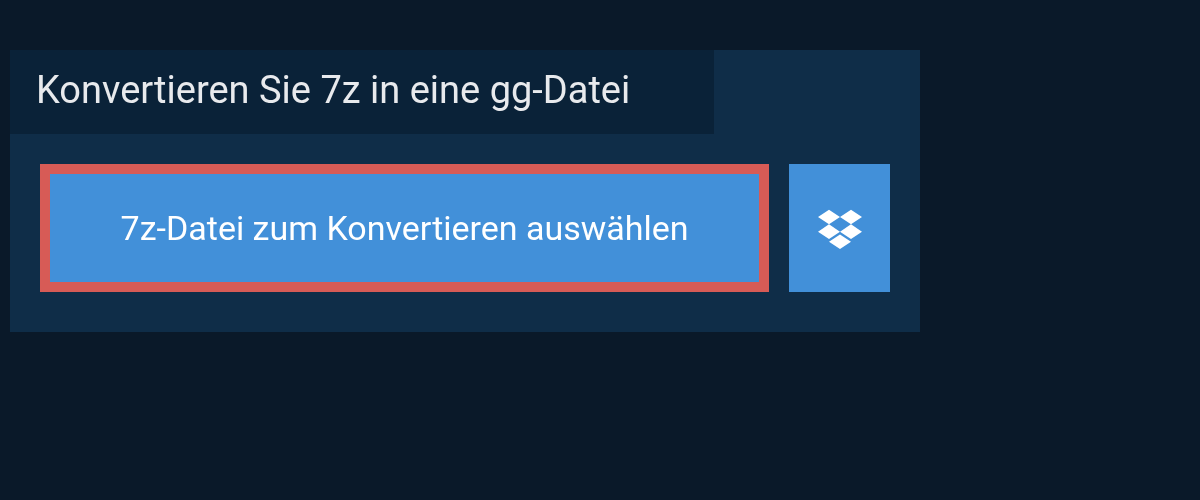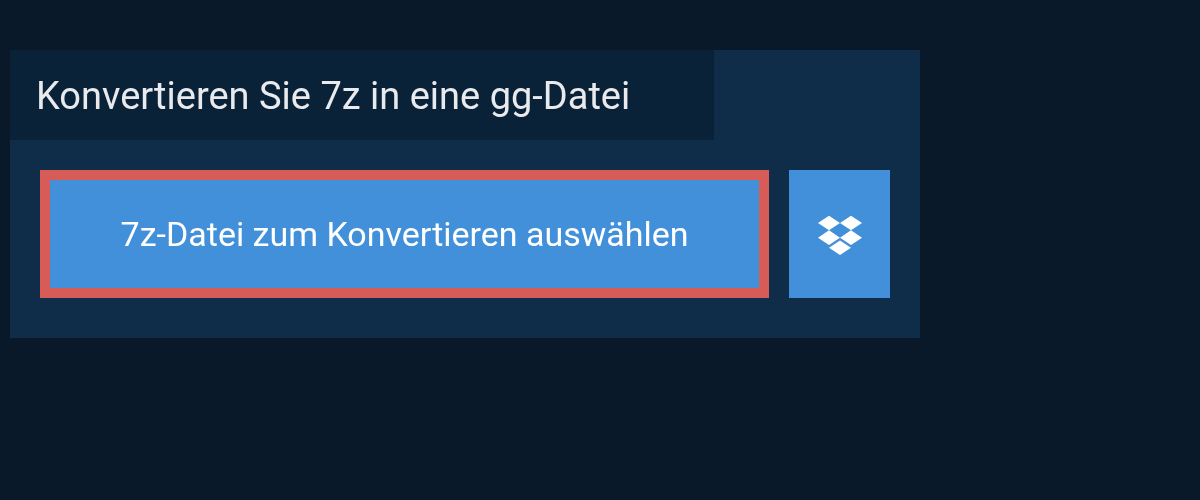--- a/index.html
+++ b/index.html
@@ -18,21 +18,21 @@
       margin: 50px 10px 10px 10px;
       width: 910px;
       background: #0f2d48;
       padding-bottom: 40px;
     }
     .heading {
       background: #0a2238;
       color: #e8eaed;
       font-size: 38px;
       font-weight: 400;
-      padding: 24px 26px 22px 26px;
+      padding: 18px 26px 22px 26px;
       display: inline-block;
       width: 704px;
     }
     .button-row {
       display: flex;
       gap: 20px;
       padding: 30px 30px 0 30px;
     }
     .select-file-button {
       position: relative;

